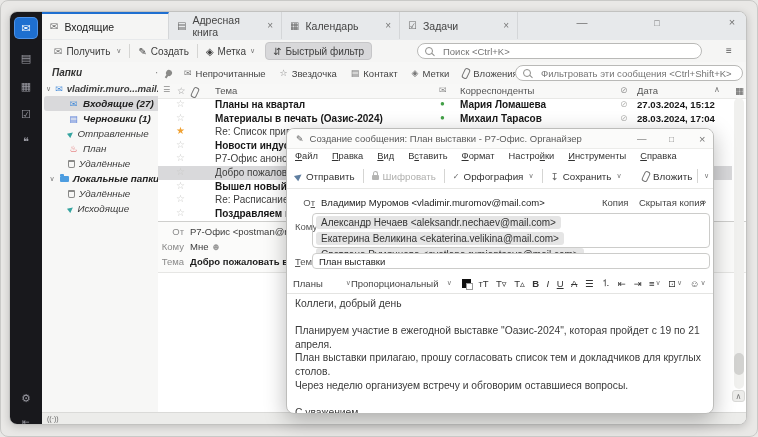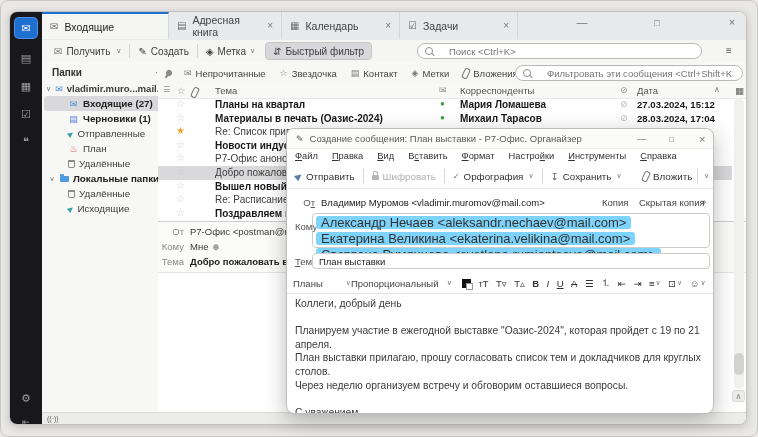--- a/index.html
+++ b/index.html
@@ -16,24 +16,24 @@
   .tab.active{background:#f5f5f4;border-top:2px solid #1f6fd0;color:#222;border-right:1px solid #d4d6d8;}
   .tab .tic{color:#6b6b6b;font-size:10px;}
   .tab .tclose{margin-left:auto;color:#777;font-size:10px;padding-left:8px;}
   .winctl{position:absolute;top:4px;font-size:11px;color:#707070;width:20px;text-align:center;}
   
   .toolbar2{position:absolute;left:32px;top:28px;right:0;height:22px;background:#f5f5f4;border-bottom:1px solid #e2e2e0;font-size:10px;color:#3d3d3d;}
   .tbtn{display:inline-flex;align-items:center;gap:4px;}
   .vdiv{width:1px;height:14px;background:#d5d5d3;}
   .chev{font-size:7px;color:#777;}
   .qfbtn{background:#d8d8da;border:1px solid #c6c6c8;border-radius:4px;height:16px;display:inline-flex;align-items:center;gap:4px;padding:0 7px;}
-  .searchbox{position:absolute;height:16px;border:1px solid #b9b9b7;border-radius:8px;background:#fff;font-size:9.5px;color:#8a8a8a;display:flex;align-items:center;gap:14px;padding:0 7px;box-sizing:border-box;}
+  .searchbox{position:absolute;height:16px;border:1px solid #b9b9b7;border-radius:8px;background:#fff;font-size:9.5px;color:#8a8a8a;display:flex;align-items:center;gap:8px;padding:0 7px;box-sizing:border-box;}
   .searchbox input{border:none;outline:none;background:transparent;font-size:9.5px;color:#555;width:100%;font-family:inherit;}
   
-  .folderpane{position:absolute;left:32px;top:50px;width:132px;bottom:11px;background:#f7f7f6;border-right:1px solid #ddddda;box-sizing:border-box;}
+  .folderpane{position:absolute;left:32px;top:50px;width:132px;bottom:11px;background:#f7f7f6;border-right:1px solid #ddddda;box-sizing:border-box;font-style:italic;}
   .fp-head{display:flex;justify-content:space-between;align-items:center;padding:5px 8px 3px 10px;font-size:10px;font-weight:bold;color:#333;}
   .folder-item{position:relative;height:15px;display:flex;align-items:center;gap:4px;font-size:9.8px;color:#3c3c3c;white-space:nowrap;overflow:hidden;}
   .folder-item.sel{background:#d9d9db;border-radius:3px;}
   .twisty{font-size:7px;color:#777;width:8px;text-align:center;}
   .fic{font-size:9px;width:11px;text-align:center;}
   
   .listpane{position:absolute;left:148px;top:50px;right:0;bottom:11px;background:#fff;}
   .qfbar{position:absolute;left:0;top:0;right:0;height:22px;background:#f7f7f6;border-bottom:1px solid #e3e3e1;display:flex;align-items:center;font-size:9.5px;color:#444;}
   .qf-item{display:inline-flex;align-items:center;gap:4px;margin-right:14px;}
   .colhead{position:absolute;left:0;top:22px;right:0;height:14px;background:#f8f8f7;border-bottom:1px solid #e8e8e6;font-size:9.5px;color:#555;}
@@ -61,21 +61,21 @@
   
   .compose{position:absolute;left:285px;top:127px;width:428px;height:286px;background:#fff;border:1px solid #bdbdbb;border-radius:8px;box-shadow:0 6px 22px rgba(0,0,0,.28);z-index:20;box-sizing:border-box;overflow:hidden;font-size:9.5px;color:#333;}
   .c-title{position:absolute;left:0;top:0;right:0;height:19px;background:#fbfbfa;border-bottom:1px solid #ececea;display:flex;align-items:center;font-size:9.5px;color:#5a5a5a;}
   .c-menelm{margin-right:14px;color:#333;}
   .c-menelm u{text-decoration-thickness:1px;}
   .c-toolbar{position:absolute;left:0;top:35px;right:0;height:24px;border-bottom:1px solid #e8e8e6;display:flex;align-items:center;font-size:9.8px;color:#333;}
   .c-tbtn{display:inline-flex;align-items:center;gap:4px;}
   .c-tbtn.dis{color:#b0b0ae;}
   .label-accel u{text-decoration-thickness:1px;}
   .pillbox{position:absolute;left:25px;top:84px;width:398px;height:35px;border:1px solid #ccccca;border-radius:4px;box-sizing:border-box;padding:2px 3px;display:flex;flex-wrap:wrap;gap:3px;align-content:flex-start;}
-  .pill{background:#7dd3fc;border-radius:3px;font-size:13px;color:#333;padding:1px 5px;white-space:nowrap;height:11px;line-height:11px;}
+  .pill{background:#e5e5e5;border-radius:3px;font-size:10px;color:#333;padding:1px 5px;white-space:nowrap;height:11px;line-height:11px;}
   .subjinput{position:absolute;left:25px;top:124px;width:398px;height:16px;border:1px solid #ccccca;border-radius:4px;box-sizing:border-box;font-size:9.5px;color:#222;padding:0 6px;font-family:inherit;outline:none;}
   .fmtbar{position:absolute;left:0;top:144px;right:0;height:21px;border-bottom:1px solid #e4e4e2;display:flex;align-items:center;font-size:9.5px;color:#444;padding-left:6px;box-sizing:border-box;}
   .fmt-ic{margin-right:7.5px;font-size:9.5px;color:#333;display:inline-flex;align-items:center;}
   .fmt-ic .chev{margin-left:1px;}
   .chip{display:inline-block;width:9px;height:9px;background:#111;position:relative;}
   .chip::after{content:'';position:absolute;right:-2px;bottom:-2px;width:5px;height:5px;background:#fff;border:1px solid #999;}
   .c-body{position:absolute;left:8px;top:168px;right:8px;bottom:4px;font-size:10.3px;color:#3a3a3a;line-height:13.6px;white-space:pre-wrap;}
   
   .mag{display:inline-block;width:6px;height:6px;border:1.2px solid #8f8f8d;border-radius:50%;position:relative;flex:none;}
   .mag::after{content:'';position:absolute;width:4px;height:1.2px;background:#8f8f8d;transform:rotate(45deg);right:-3px;bottom:-1px;}

